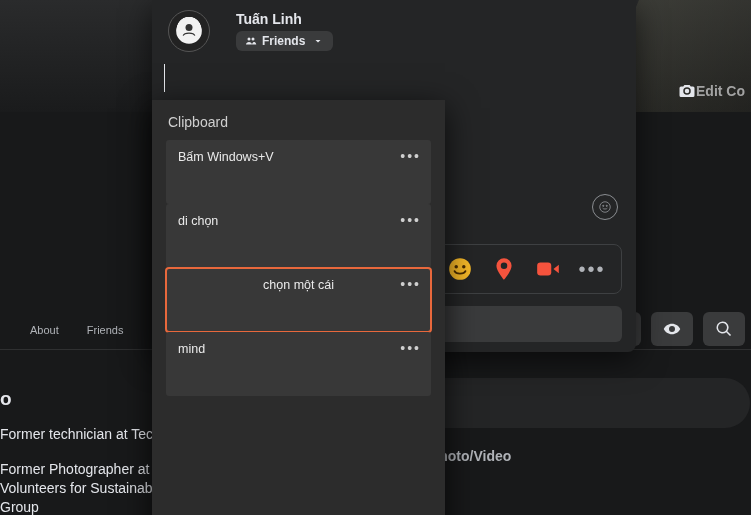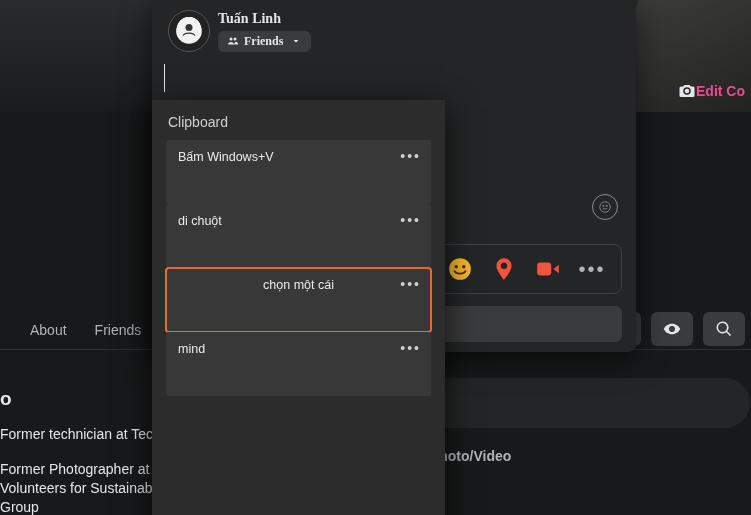--- a/index.html
+++ b/index.html
@@ -29,42 +29,42 @@
     clip-path: polygon(30% 0,100% 0,100% 100%,0 100%);
     opacity:.45;
   }
 
   .edit-cover {
     position: absolute;
     right: 6px;
     top: 82px;
     display: flex;
     align-items: center;
-    color: #ec4899;
+    color: #a3a3a3;
     font-size: 14px;
     font-weight: 600;
   }
   .edit-cover svg { width: 18px; height: 18px; fill: #e4e6eb; }
 
   
   .tab-bar {
     position: absolute;
     left: 0;
     top: 310px;
     width: 751px;
     height: 40px;
     display: flex;
     align-items: center;
     gap: 28px;
     padding-left: 30px;
     border-bottom: 1px solid #2f3031;
   }
   .tab {
     color: #b0b3b8;
-    font-size: 14px;
+    font-size: 11px;
     font-weight: 500;
   }
 
   
   .action-row {
     position: absolute;
     right: 6px;
     top: 312px;
     display: flex;
     gap: 10px;
@@ -148,23 +148,22 @@
     top: 0;
     width: 484px;
     height: 352px;
     background: #242526;
     border-radius: 0 0 8px 8px;
     box-shadow: 0 8px 30px rgba(0,0,0,.6);
   }
   .composer-header {
     display: flex;
     align-items: center;
-    gap: 8px;
+    gap: 26px;
     padding: 10px 16px 0 16px;
-    font-family: Liberation Serif, serif;
   }
   .avatar {
     width: 42px;
     height: 42px;
     border-radius: 50%;
     background: radial-gradient(circle at 50% 45%, #eee 0 40%, #222 42%);
     border: 1px solid #555;
     display:flex;align-items:center;justify-content:center;
   }
   .avatar svg{width:28px;height:28px;}
@@ -405,17 +404,17 @@
     <div class="atp-icon atp-more">•••</div>
   </div>
 
   <div class="post-btn"></div>
 </div>
 
 <div class="clipboard">
   <div class="clipboard-title">Clipboard</div>
   <div class="clip-list" id="clip-list">
       <div class="clip-item"><span>Bấm Windows+V</span><span class="clip-more">•••</span></div>
-      <div class="clip-item"><span>di chuột</span><span class="clip-more">•••</span></div>
+      <div class="clip-item"><span>di chọn</span><span class="clip-more">•••</span></div>
       <div class="clip-item selected"><span>chọn một cái</span><span class="clip-more">•••</span></div>
       <div class="clip-item"><span>mind</span><span class="clip-more">•••</span></div>
     </div>
 </div>
 
 </body></html>

